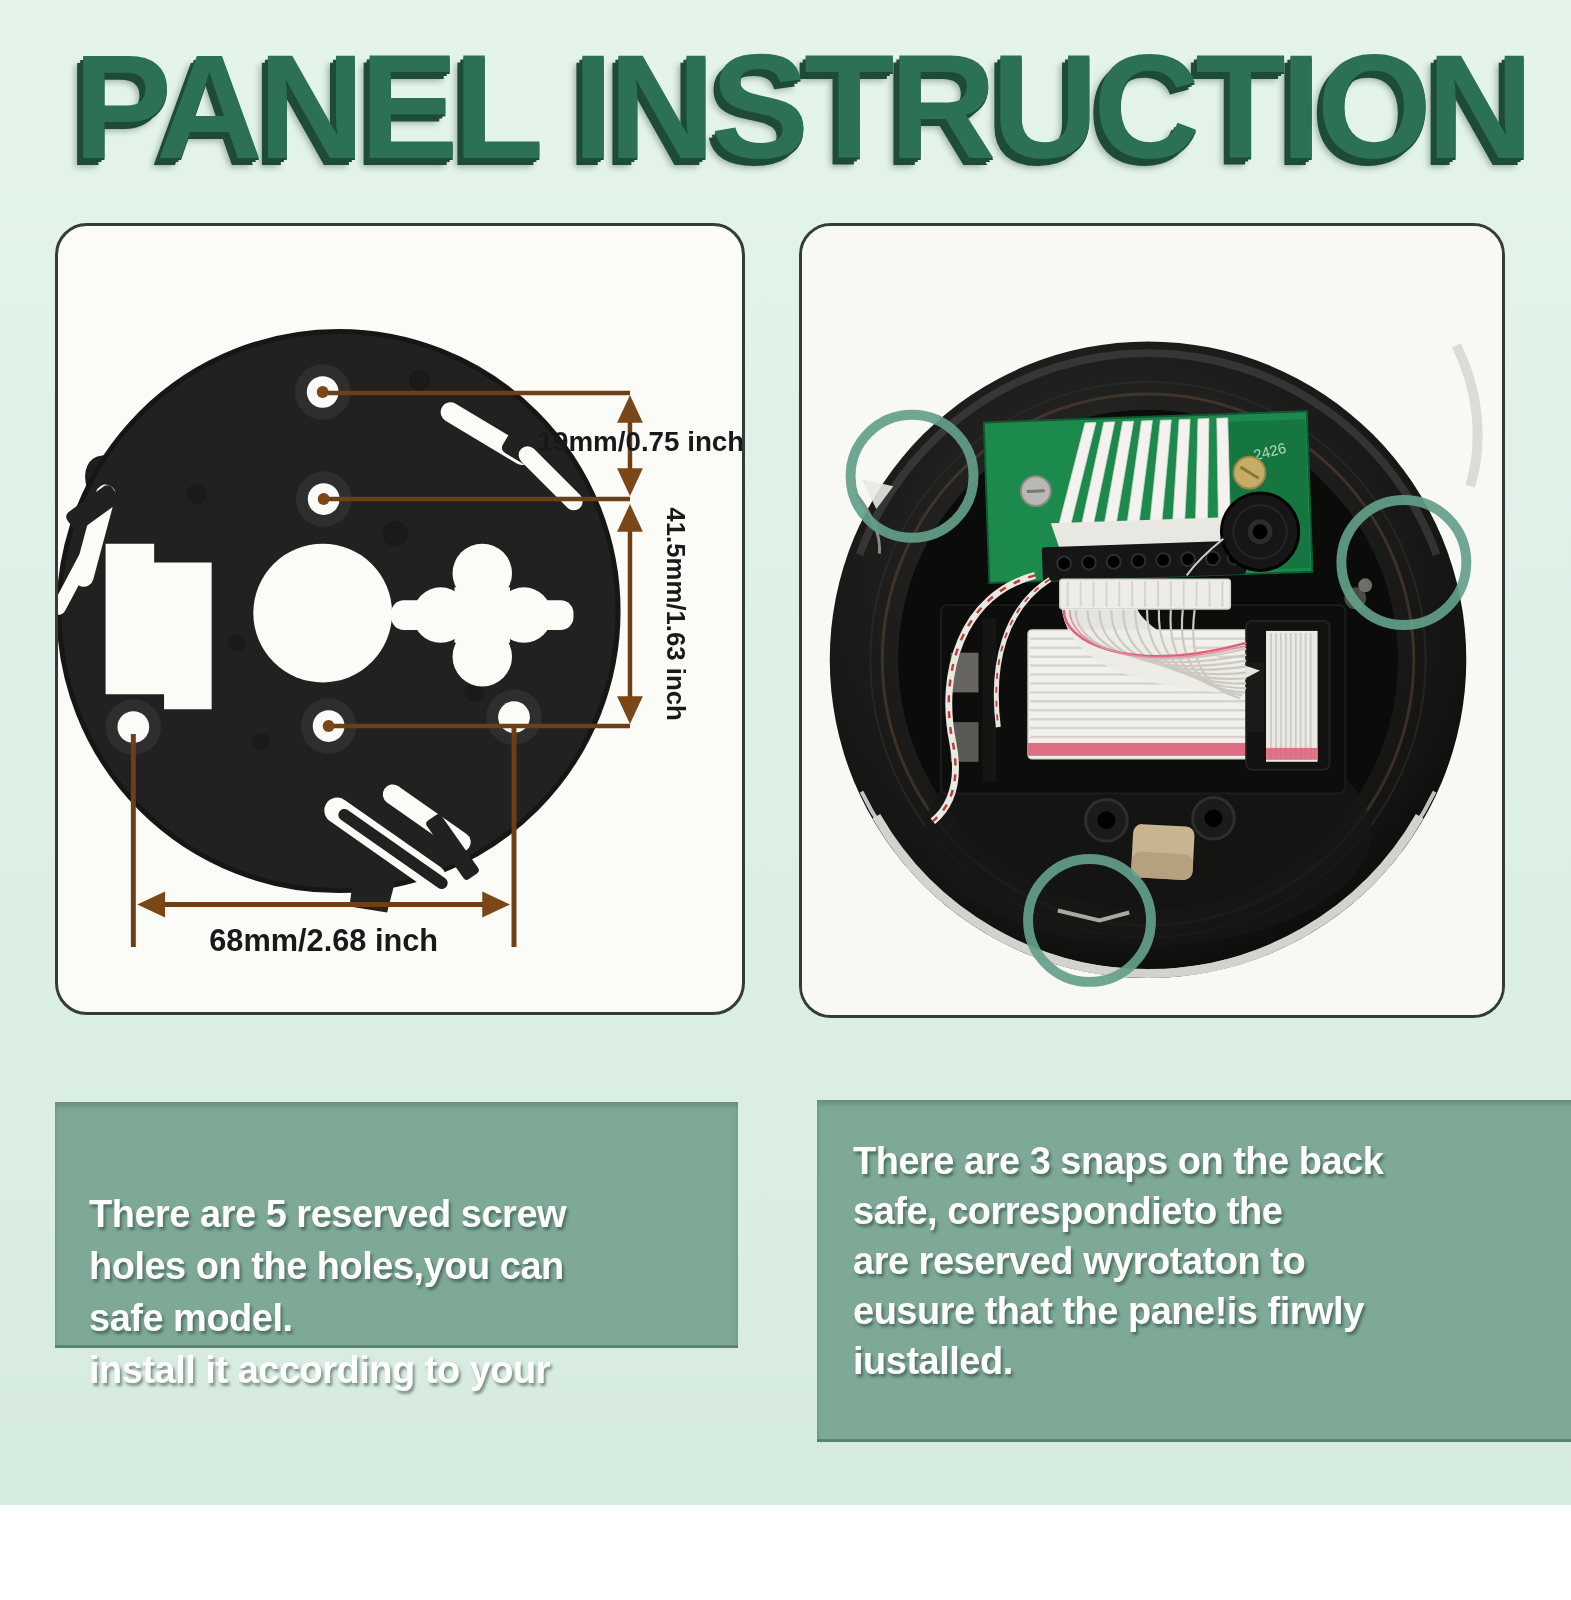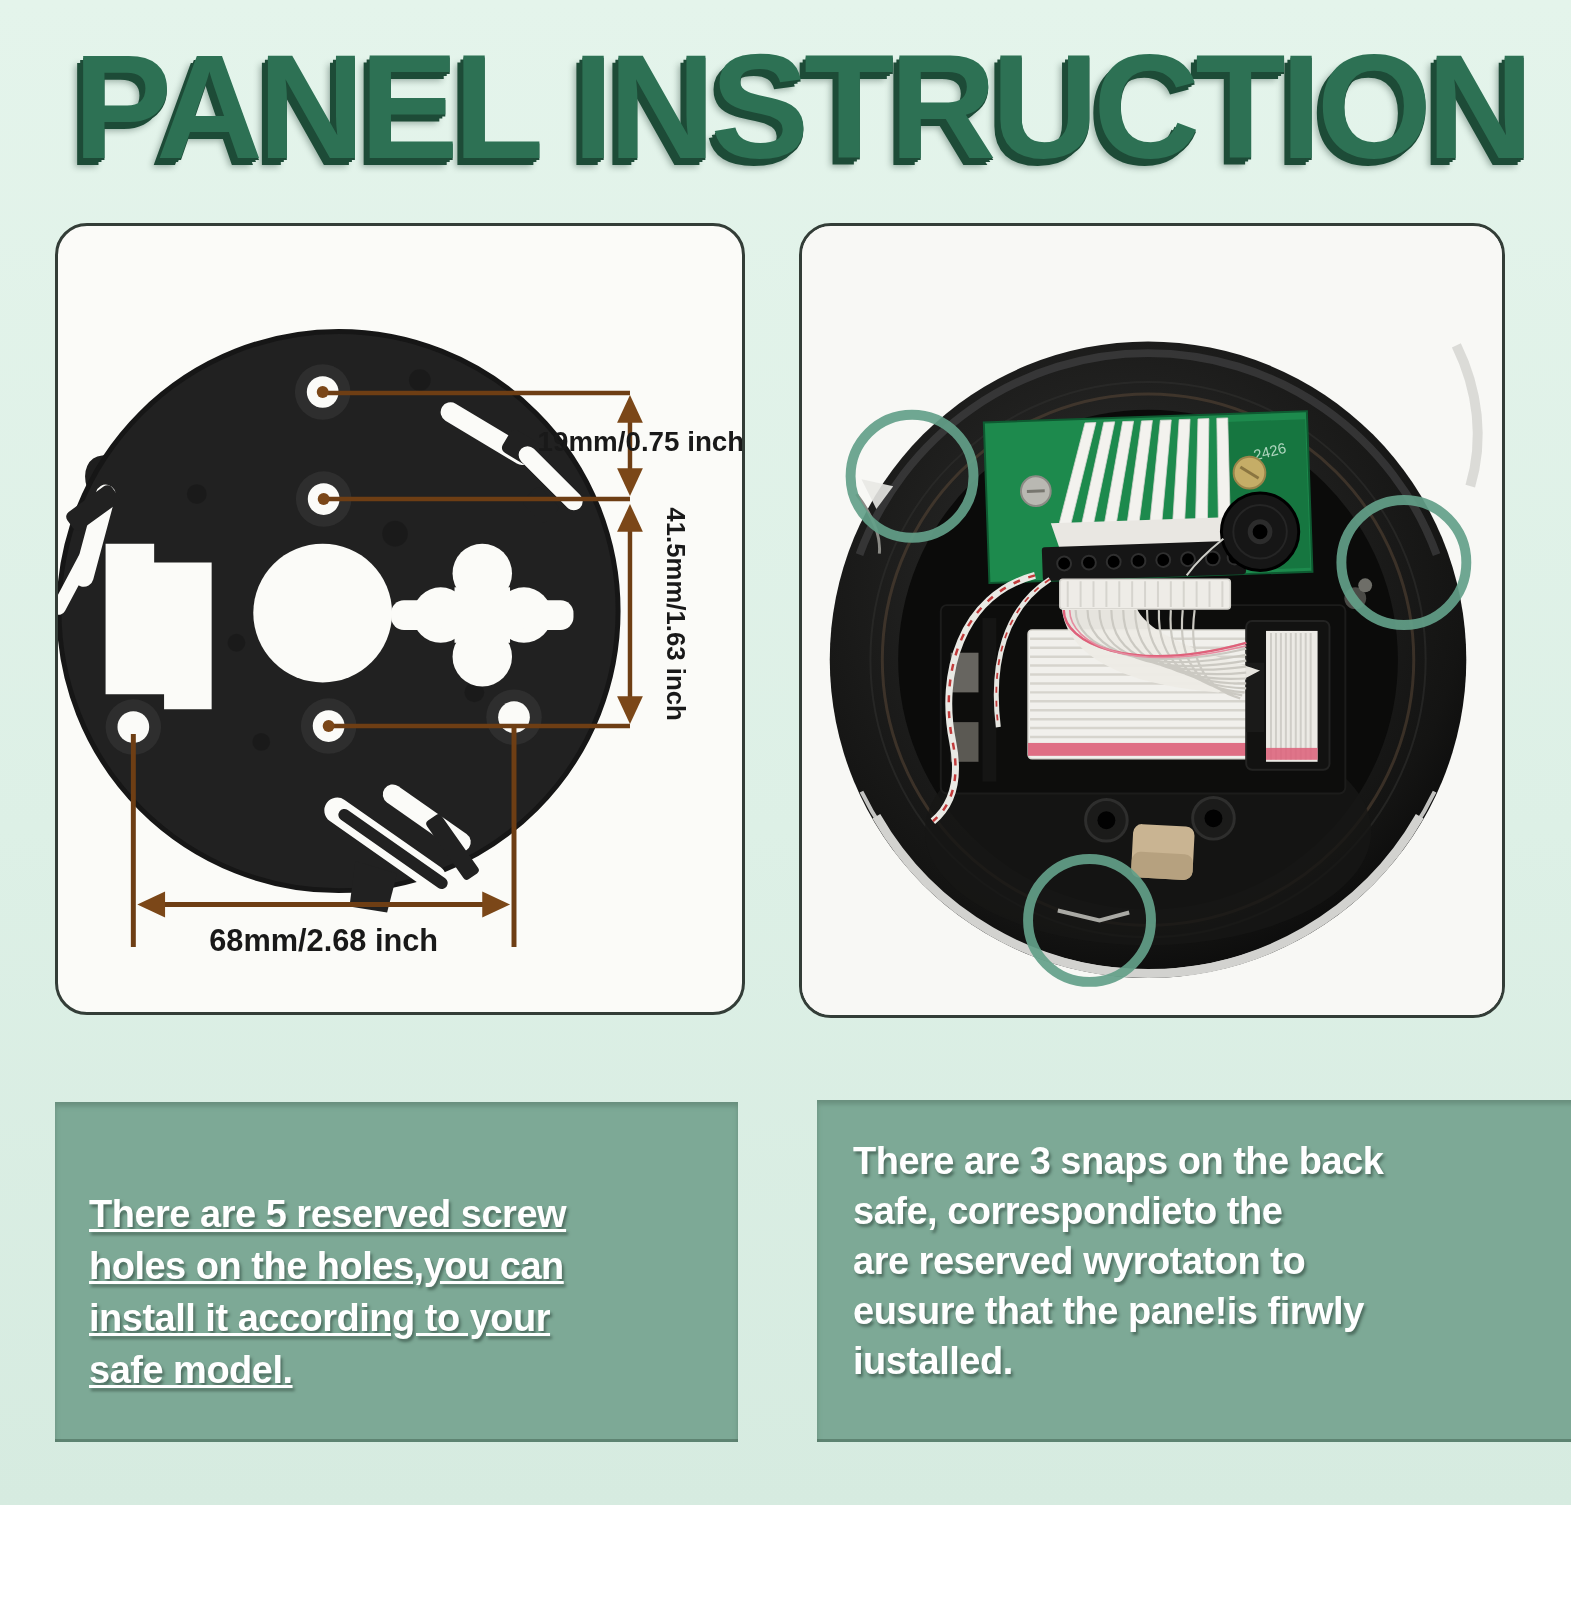--- a/index.html
+++ b/index.html
@@ -15,21 +15,21 @@
 
   .panel{position:absolute;background:#fbfbf8;border:3px solid #333d37;border-radius:32px;overflow:hidden;}
   .panel-left{left:55px;top:223px;width:684px;height:786px;}
   .panel-right{left:799px;top:223px;width:700px;height:789px;}
   .panel svg{display:block;width:100%;height:100%;}
 
   .dim-label{font-family:"Liberation Sans",sans-serif;font-weight:bold;fill:#191919;}
 
   .caption{position:absolute;background:#7da996;color:#ffffff;font-weight:bold;
     box-shadow:inset 0 4px 5px rgba(70,100,85,.38), inset 0 -3px 0 rgba(58,86,72,.45);}
-  .caption-left{left:55px;top:1102px;width:683px;height:340px;padding:86px 0 0 34px;box-sizing:border-box;text-decoration:underline;}
+  .caption-left{left:55px;top:1102px;width:683px;height:246px;padding:86px 0 0 34px;box-sizing:border-box;}
   .caption-right{left:817px;top:1100px;width:761px;height:342px;padding:36px 0 0 36px;box-sizing:border-box;}
   .cap-line{font-size:38px;line-height:52px;letter-spacing:-.5px;white-space:nowrap;
     text-shadow:2px 3px 3px rgba(30,50,42,.5);}
   .caption-right .cap-line{line-height:50px;}
 </style>
 </head>
 <body>
 
 <div class="page">
   <div class="bg-mint"></div>
@@ -284,22 +284,22 @@
         <circle cx="111" cy="252" r="62"></circle>
         <circle cx="607" cy="339" r="63"></circle>
         <circle cx="290" cy="700" r="62"></circle>
       </g>
     </svg>
   </div>
 
   <div class="caption caption-left">
     <div class="cap-line">There are 5 reserved screw</div>
     <div class="cap-line">holes on the holes,you can</div>
+    <div class="cap-line">safe model.</div>
     <div class="cap-line">install it according to your</div>
-    <div class="cap-line">safe model.</div>
   </div>
 
   <div class="caption caption-right">
     <div class="cap-line">There are 3 snaps on the back</div>
     <div class="cap-line">safe, correspondieto the</div>
     <div class="cap-line">are reserved wyrotaton to</div>
     <div class="cap-line">eusure that the pane!is firwly</div>
     <div class="cap-line">iustalled.</div>
   </div>
 </div>

